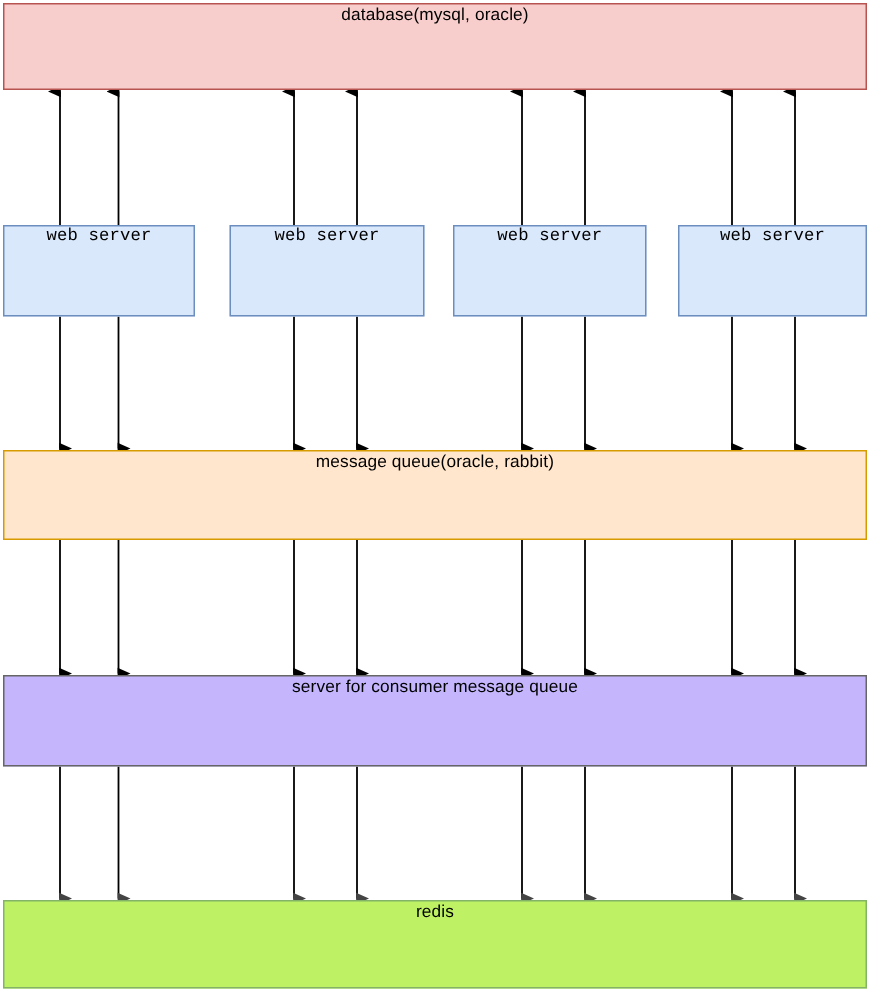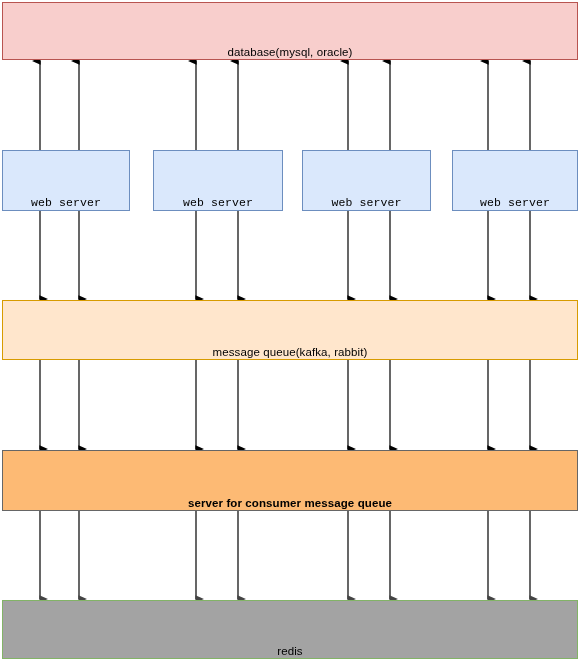--- a/index.html
+++ b/index.html
@@ -16,21 +16,21 @@
     height: 661px;
     background: #ffffff;
     overflow: hidden;
   }
   .node {
     position: absolute;
     box-sizing: border-box;
     border-style: solid;
     border-width: 1px;
     display: flex;
-    align-items: flex-end;
+    align-items: flex-start;
     justify-content: center;
     text-align: center;
   }
   .node-label {
     font-size: 11.5px;
     line-height: 1.25;
     color: #000000;
     letter-spacing: 0.1px;
     white-space: nowrap;
   }
@@ -135,24 +135,24 @@
 
   <div class="node web-node" style="left: 302px; top: 150px; width: 129px; height: 61px; background: rgb(218, 232, 252); border-color: rgb(108, 142, 191);">
     <span class="node-label">web server</span>
   </div>
 
   <div class="node web-node" style="left: 452px; top: 150px; width: 126px; height: 61px; background: rgb(218, 232, 252); border-color: rgb(108, 142, 191);">
     <span class="node-label">web server</span>
   </div>
 
   <div class="node mq-node" style="left: 2px; top: 300px; width: 576px; height: 60px; background: rgb(255, 230, 204); border-color: rgb(215, 155, 0);">
-    <span class="node-label">message queue(kafka, rabbit)</span>
+    <span class="node-label">message queue(oracle, rabbit)</span>
   </div>
 
-  <div class="node consumer-node" style="left: 2px; top: 450px; width: 576px; height: 61px; background: #fdba74; border-color: rgb(102, 102, 102); font-weight: bold;">
+  <div class="node consumer-node" style="left: 2px; top: 450px; width: 576px; height: 61px; background: #c4b5fd; border-color: rgb(102, 102, 102);">
     <span class="node-label">server for consumer message queue</span>
   </div>
 
-  <div class="node redis-node" style="left: 2px; top: 600px; width: 576px; height: 59px; background: #a3a3a3; border-color: rgb(130, 179, 102);">
+  <div class="node redis-node" style="left: 2px; top: 600px; width: 576px; height: 59px; background: #bef264; border-color: rgb(130, 179, 102);">
     <span class="node-label">redis</span>
   </div>
 
 </div>
 
 </body></html>

